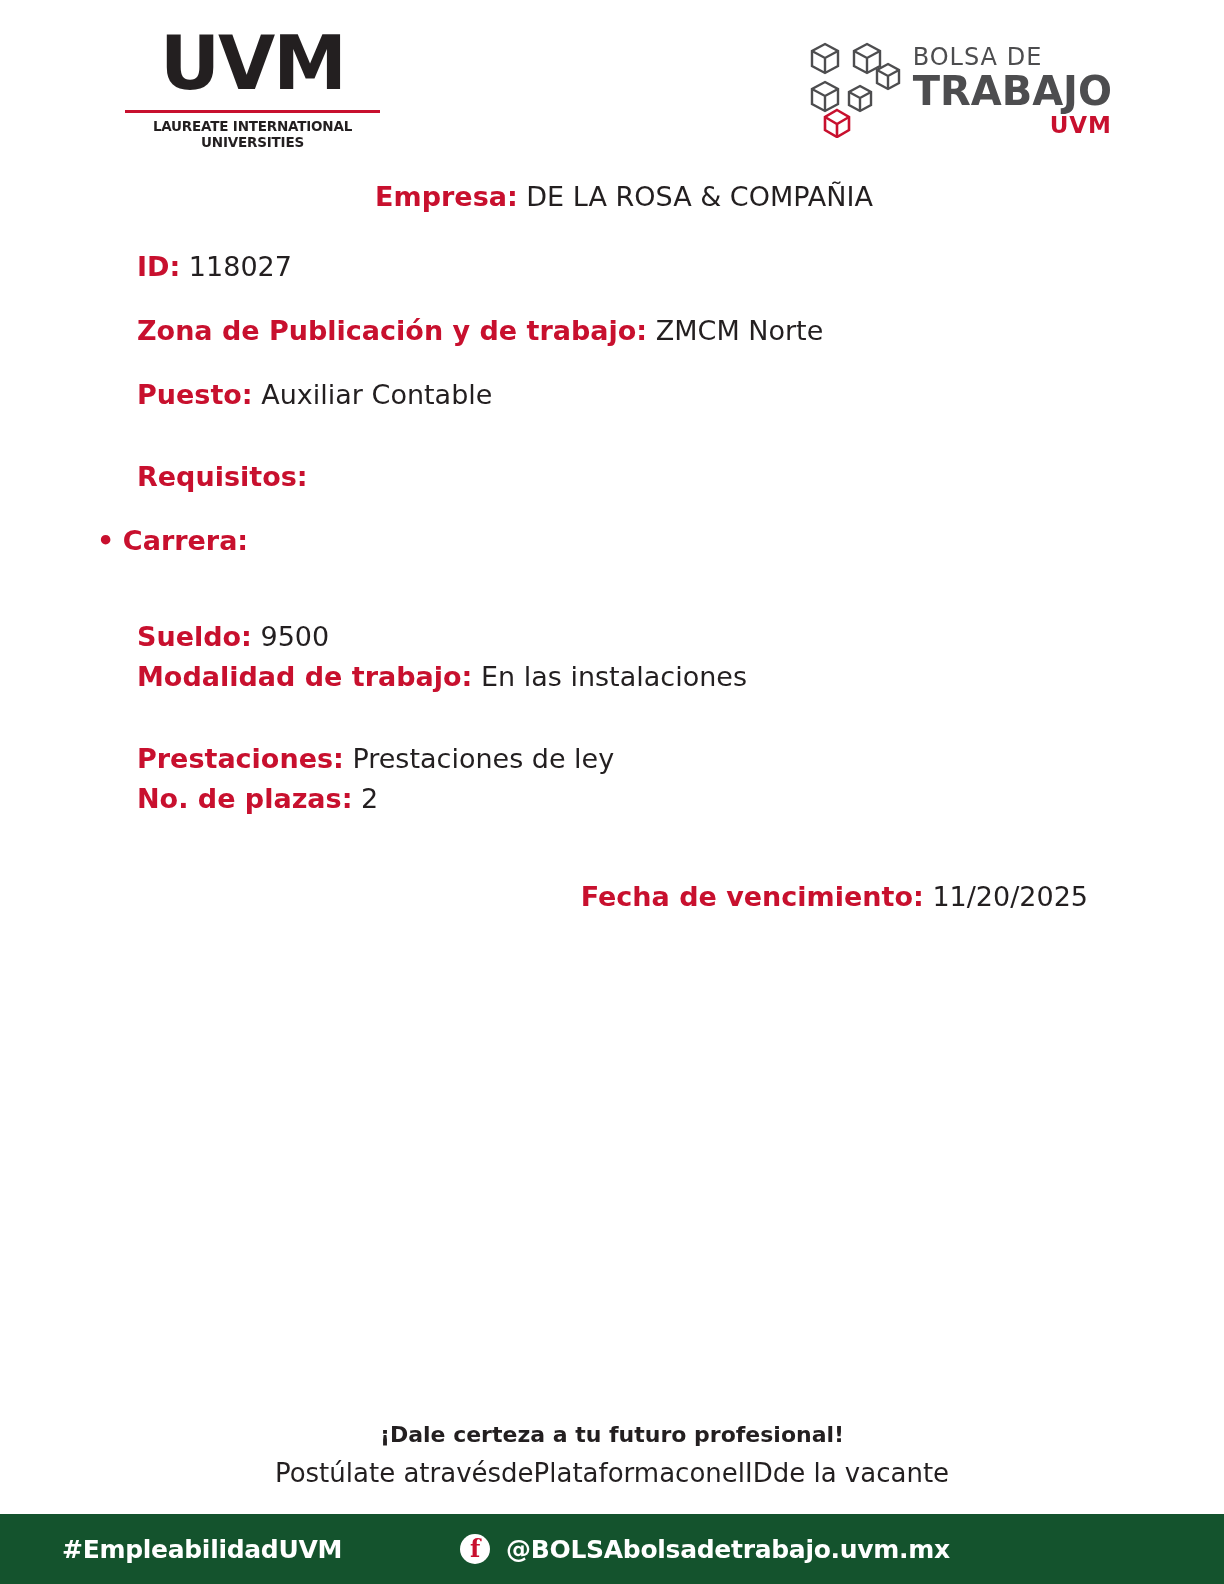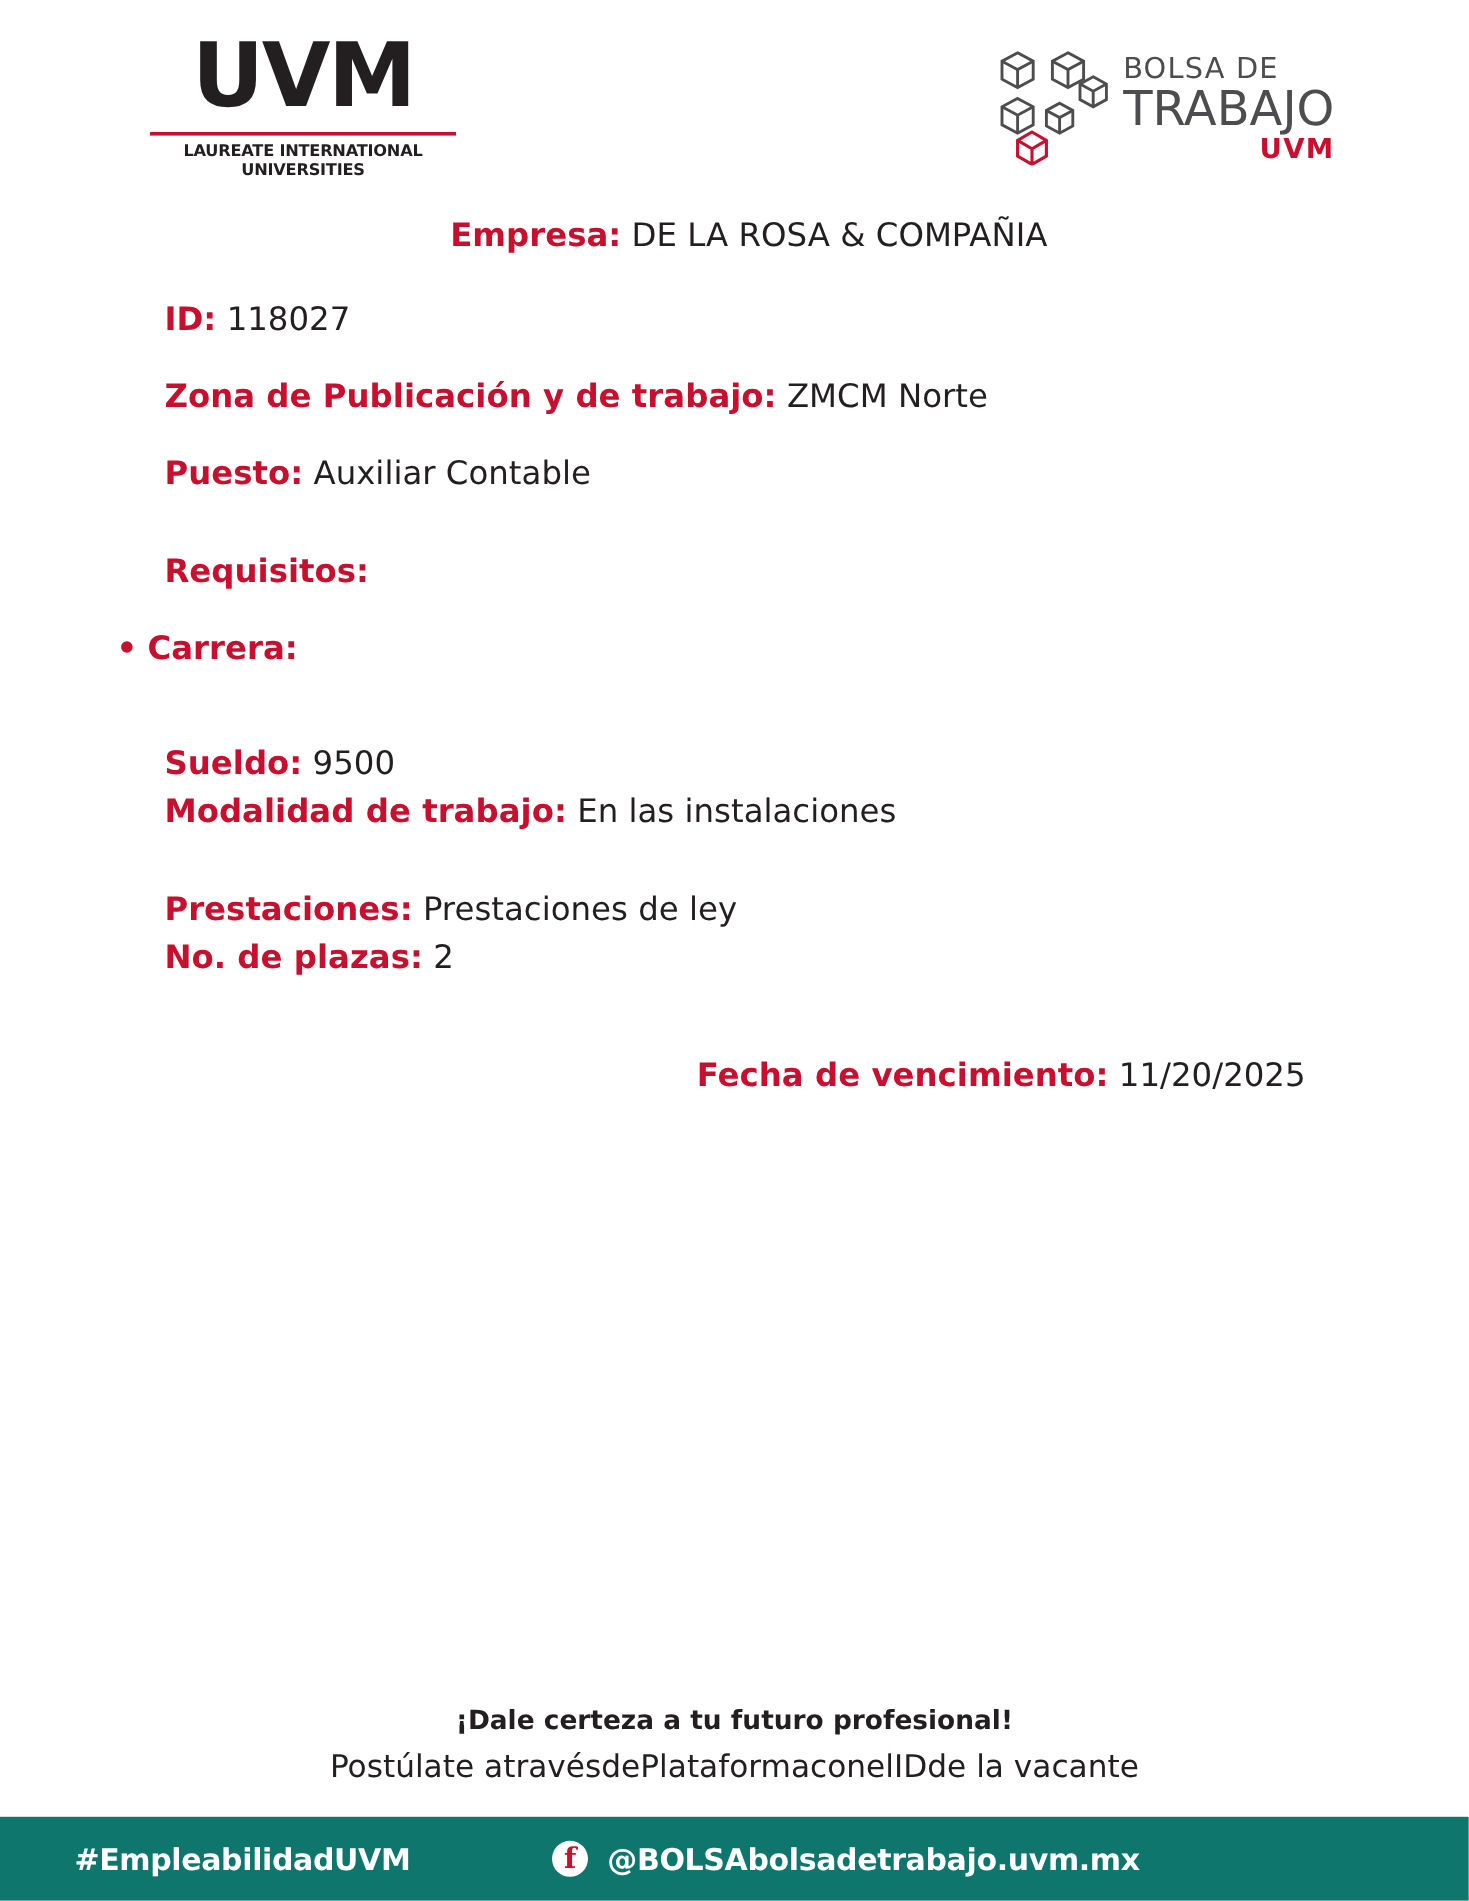--- a/index.html
+++ b/index.html
@@ -76,21 +76,21 @@
   }
   .bdt-text .bdt-l1 {
     font-size: 24px;
     letter-spacing: 1px;
     color: #4d4d4f;
     line-height: 26px;
     font-family: "DejaVu Sans", sans-serif;
   }
   .bdt-text .bdt-l2 {
     font-size: 40px;
-    font-weight: normal;
+    font-weight: bold;
     letter-spacing: 0px;
     color: #4d4d4f;
     line-height: 42px;
   }
   .bdt-text .bdt-l3 {
     font-size: 23px;
     font-weight: bold;
     color: #c8102e;
     text-align: right;
     line-height: 26px;
@@ -168,21 +168,21 @@
     line-height: 38px;
     margin-top: 4px;
   }
 
   .footer-bar {
     position: absolute;
     left: 0;
     bottom: 0;
     width: 1224px;
     height: 70px;
-    background: #0f766e;
+    background: #14532d;
     display: flex;
     align-items: center;
   }
   .footer-bar .fb-item {
     color: #ffffff;
     font-size: 25px;
     font-weight: bold;
     letter-spacing: -0.3px;
     display: flex;
     align-items: center;

